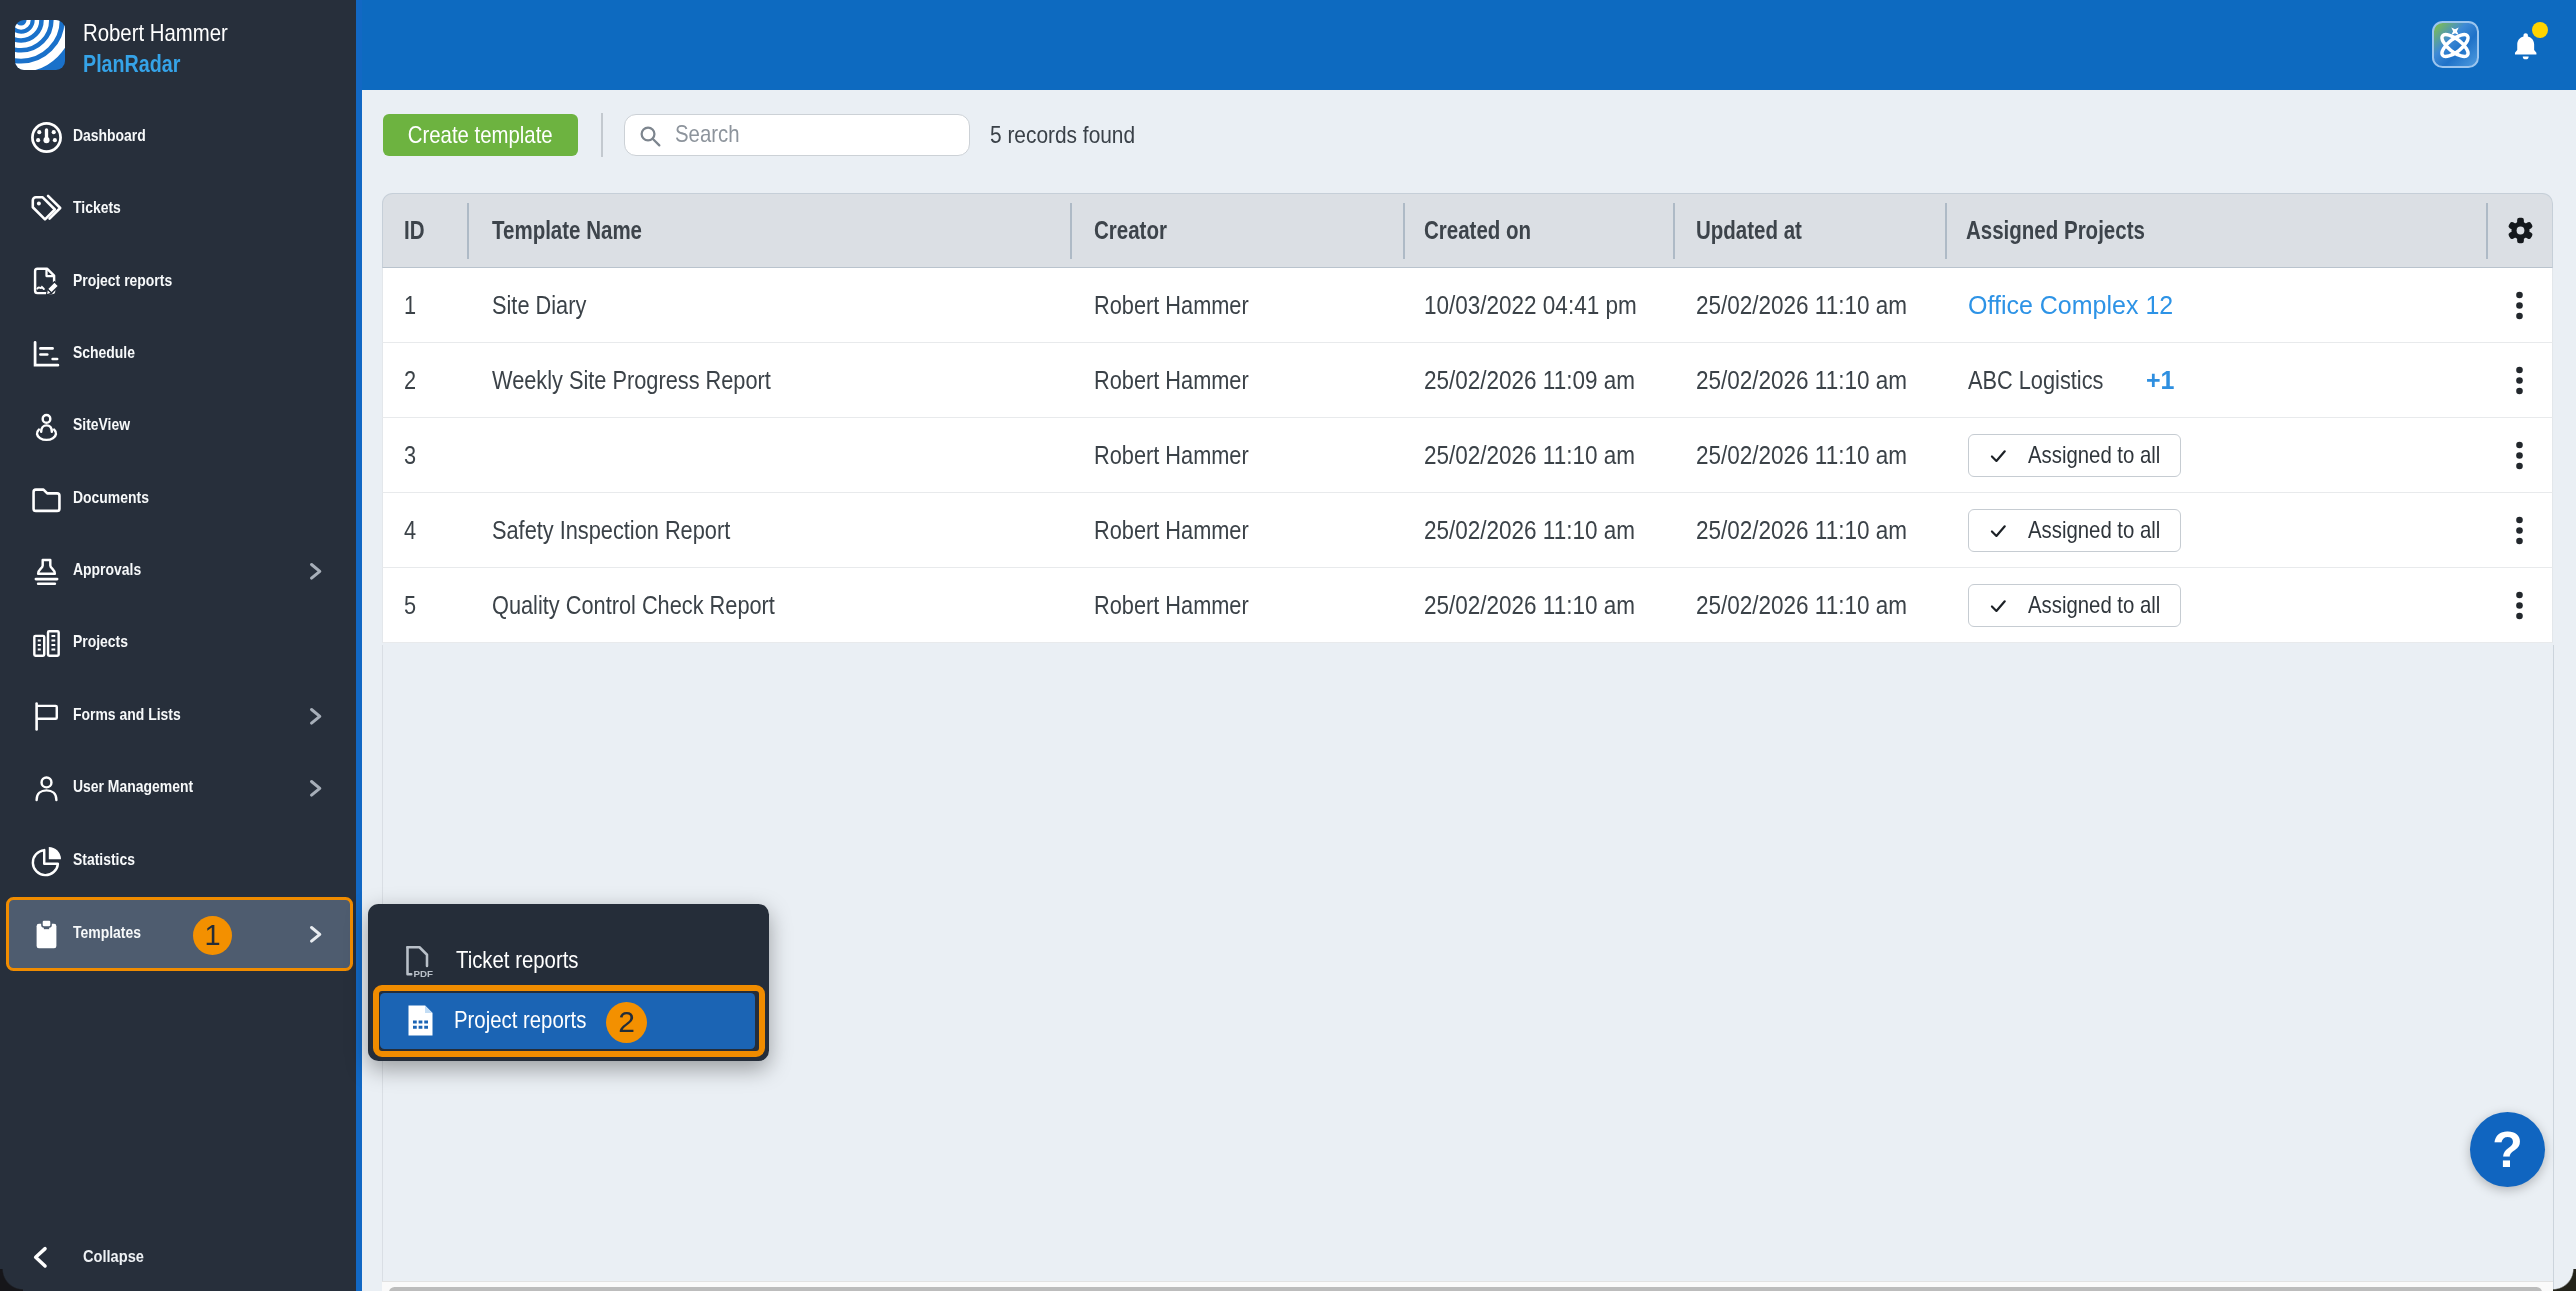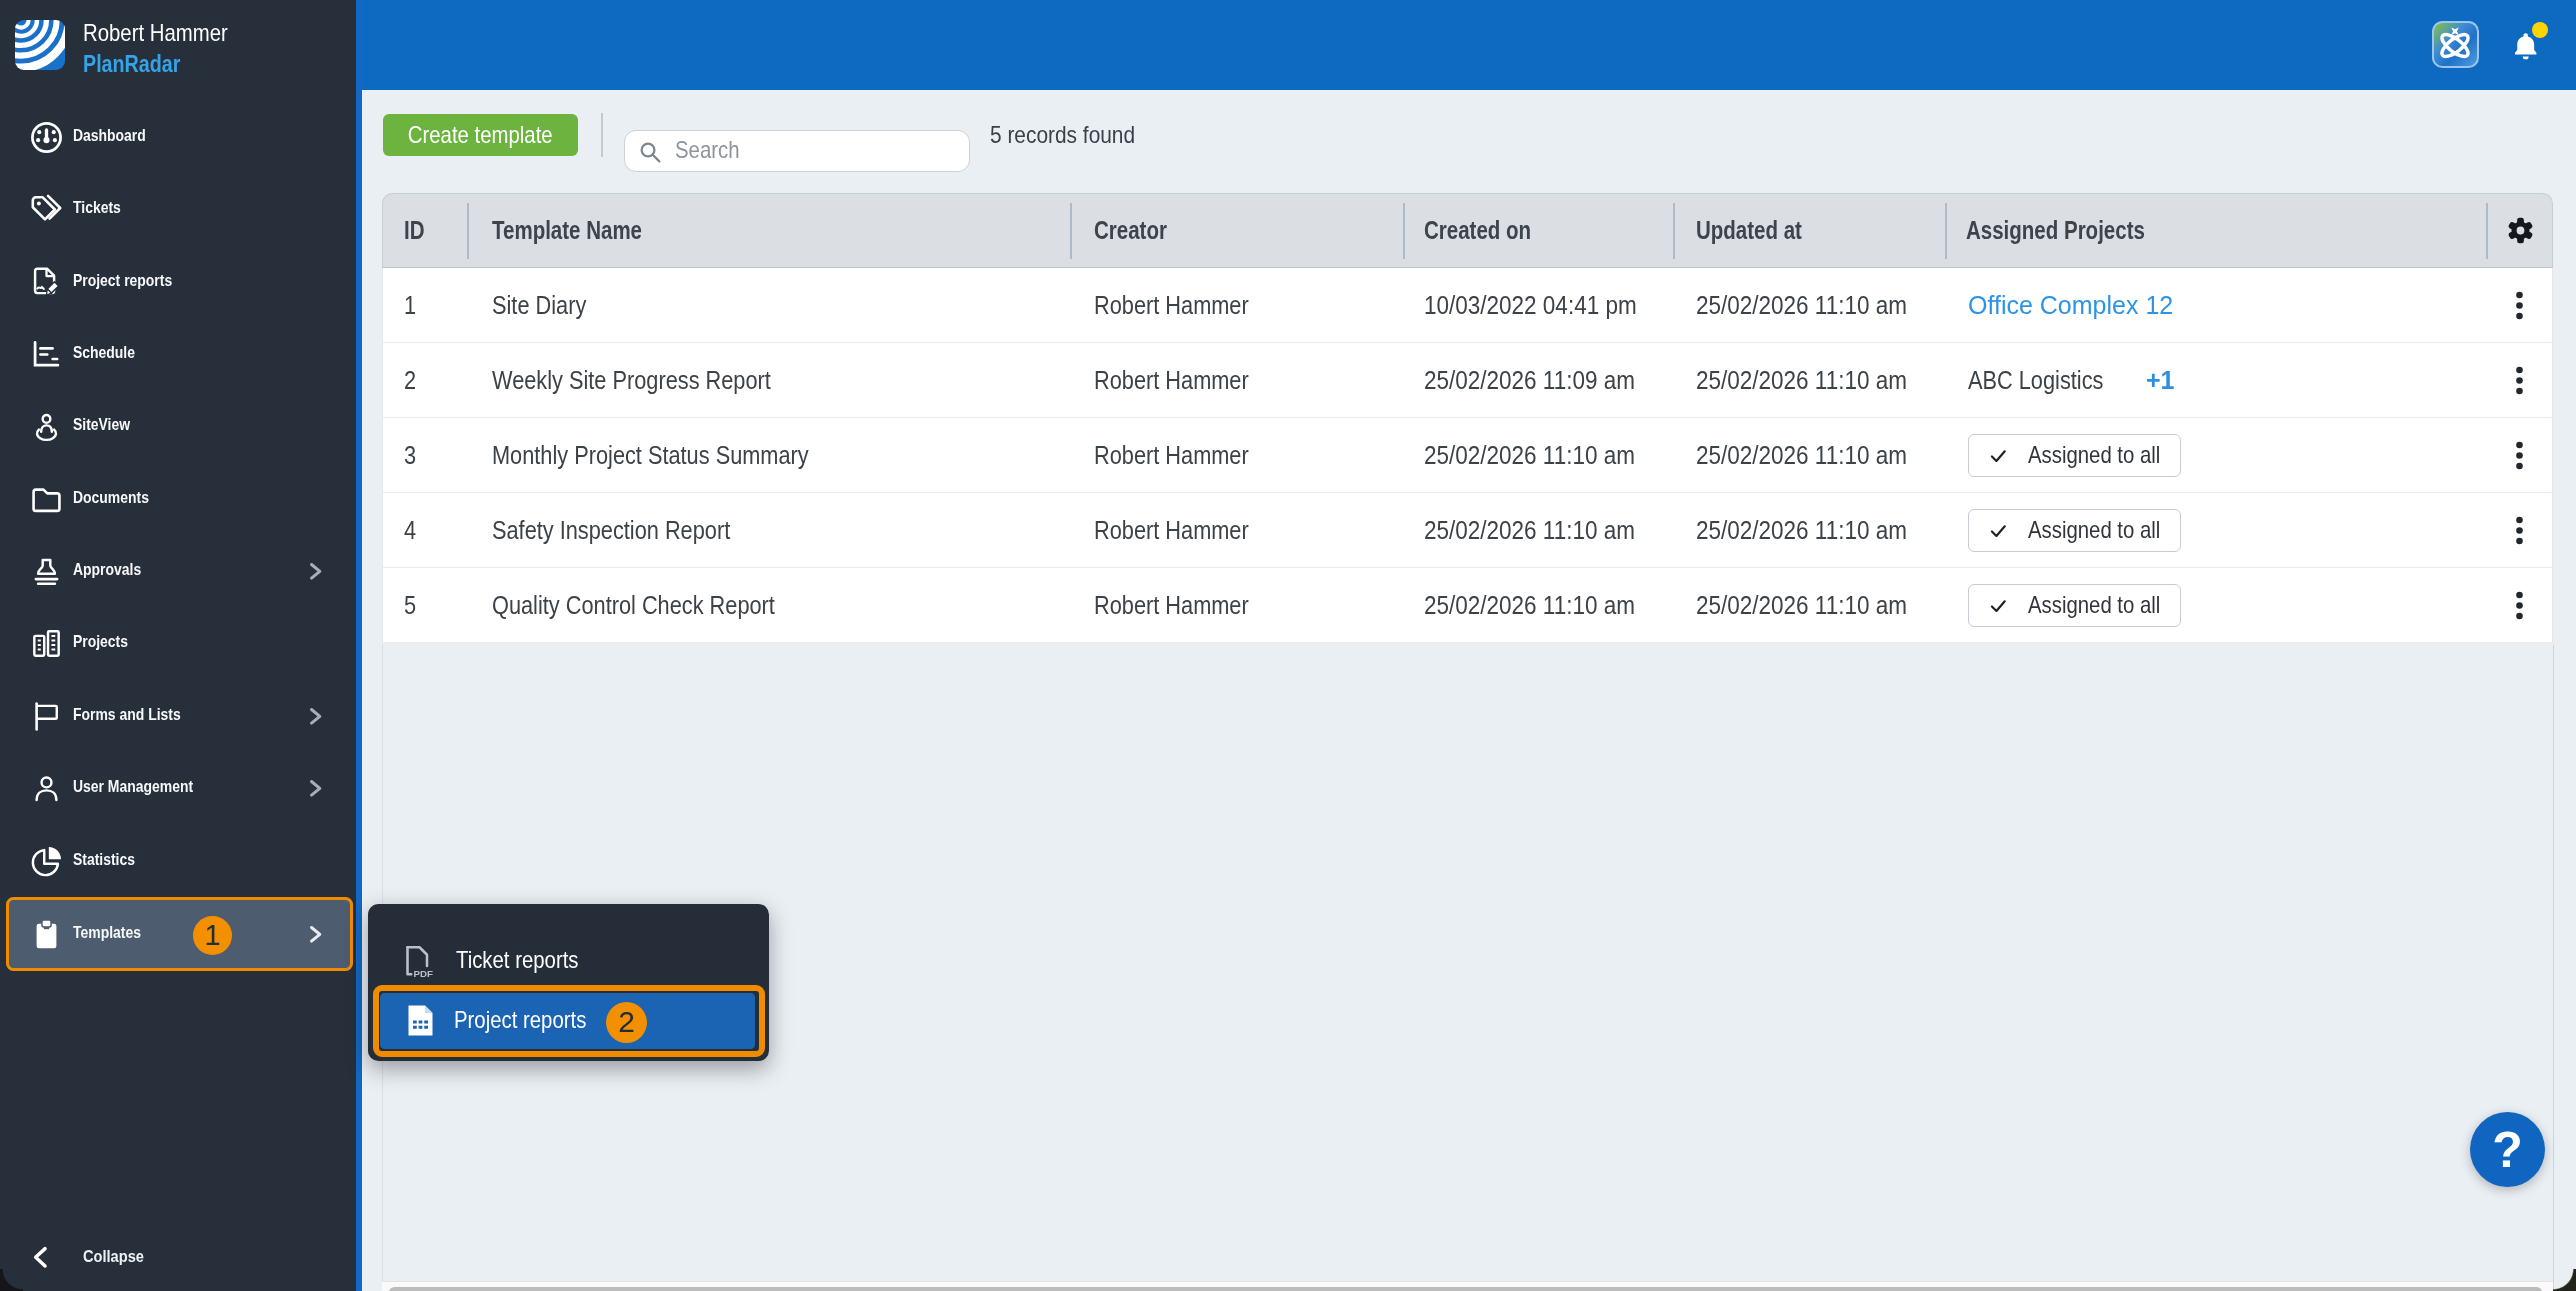--- a/index.html
+++ b/index.html
@@ -41,21 +41,21 @@
   #bell { position:absolute; left:2152px; top:32px; width:23.4px; height:28px; }
   #belldot { position:absolute; left:2170px; top:22px; width:16px; height:16px; border-radius:50%;
              background:#ffd400; }
 
   
   #btn-create { position:absolute; left:383px; top:114px; width:195px; height:42px;
                 background:#6db340; border-radius:6px; color:#ffffff; font-size:23.4px;
                 display:flex; align-items:center; justify-content:center; }
   #vdiv { position:absolute; left:601px; top:113px; width:1.5px; height:44px; background:#c3c9cf; }
   #search { position:absolute; left:624px; top:114px; width:346px; height:42px; background:#ffffff;
-            border:1.5px solid #ccd1d6; border-radius:12px;margin-top:16px; }
+            border:1.5px solid #ccd1d6; border-radius:12px; }
   #search .ph { position:absolute; left:50px; top:50%; transform:translateY(-52%);
                 font-size:23.4px; color:#8d949c; }
   #records { position:absolute; left:990px; top:114px; height:42px; display:flex;
              align-items:center; font-size:24px; color:#3a4148; }
 
   
   #table { position:absolute; left:382px; top:193px; width:2171px; }
   #thead { position:relative; height:75px; background:#dbdfe4; border:1.5px solid #c6cfd8; border-bottom:1.5px solid #b9c3cd; border-radius:10.6px 10.6px 0 0; }
   .th { position:absolute; top:-1.5px; height:75px; display:flex; align-items:center;
         font-size:25px; font-weight:700; color:#3d444b; }
@@ -369,23 +369,20 @@
     <svg class="kebab" viewBox="0 0 12 100" width="9" height="75">
         <circle cx="6" cy="36" r="4.4" fill="#22272c"></circle>
         <circle cx="6" cy="50" r="4.4" fill="#22272c"></circle>
         <circle cx="6" cy="64" r="4.4" fill="#22272c"></circle>
       </svg>
   </div>
   <div class="row">
     <div class="cell" style="left:21px">
         <span class="sx" style="--sx:0.87">3</span>
       </div>
-    <div class="cell" style="left:109px">
-        <span class="sx" style="--sx:0.87">Monthly Project Status Summary</span>
-      </div>
     <div class="cell" style="left:711px">
         <span class="sx" style="--sx:0.87">Robert Hammer</span>
       </div>
     <div class="cell" style="left:1041px">
         <span class="sx" style="--sx:0.9">25/02/2026 11:10 am</span>
       </div>
     <div class="cell" style="left:1313px">
         <span class="sx" style="--sx:0.9">25/02/2026 11:10 am</span>
       </div>
     <div class="atall">

